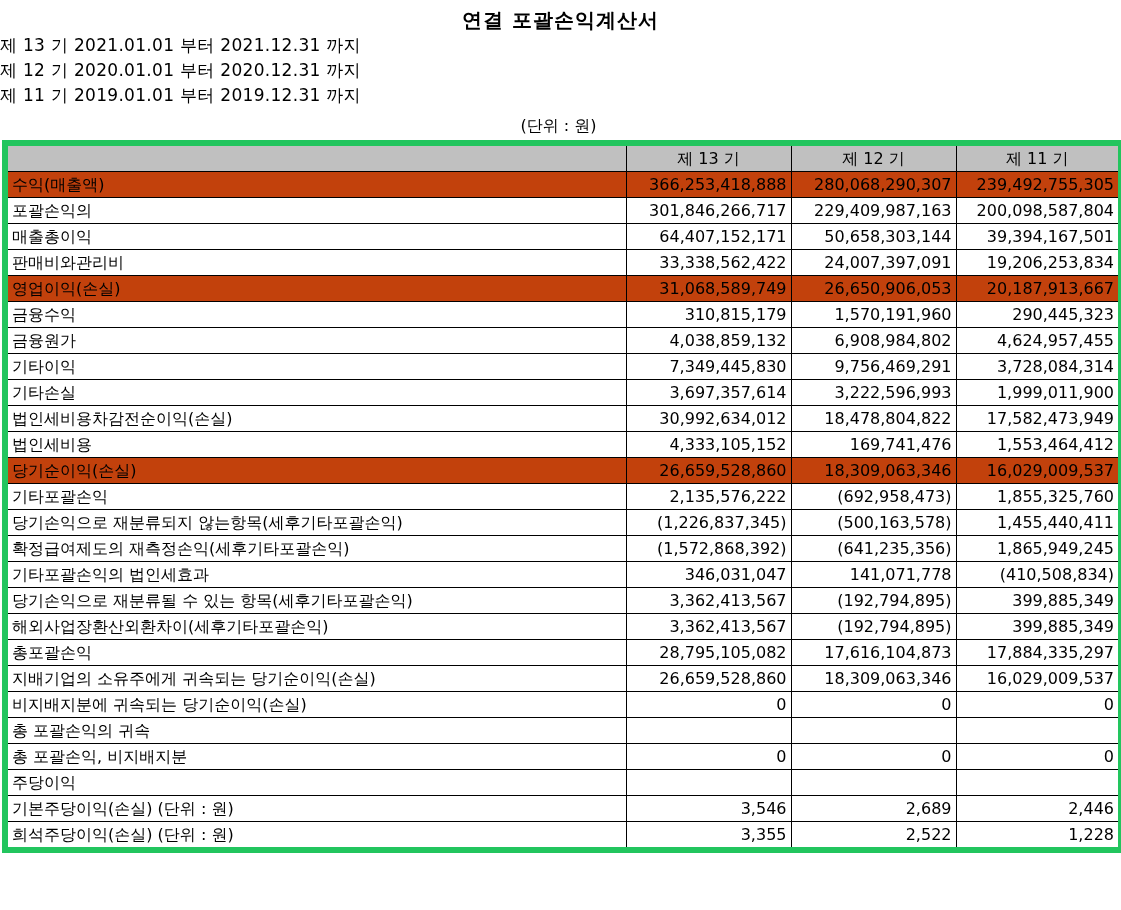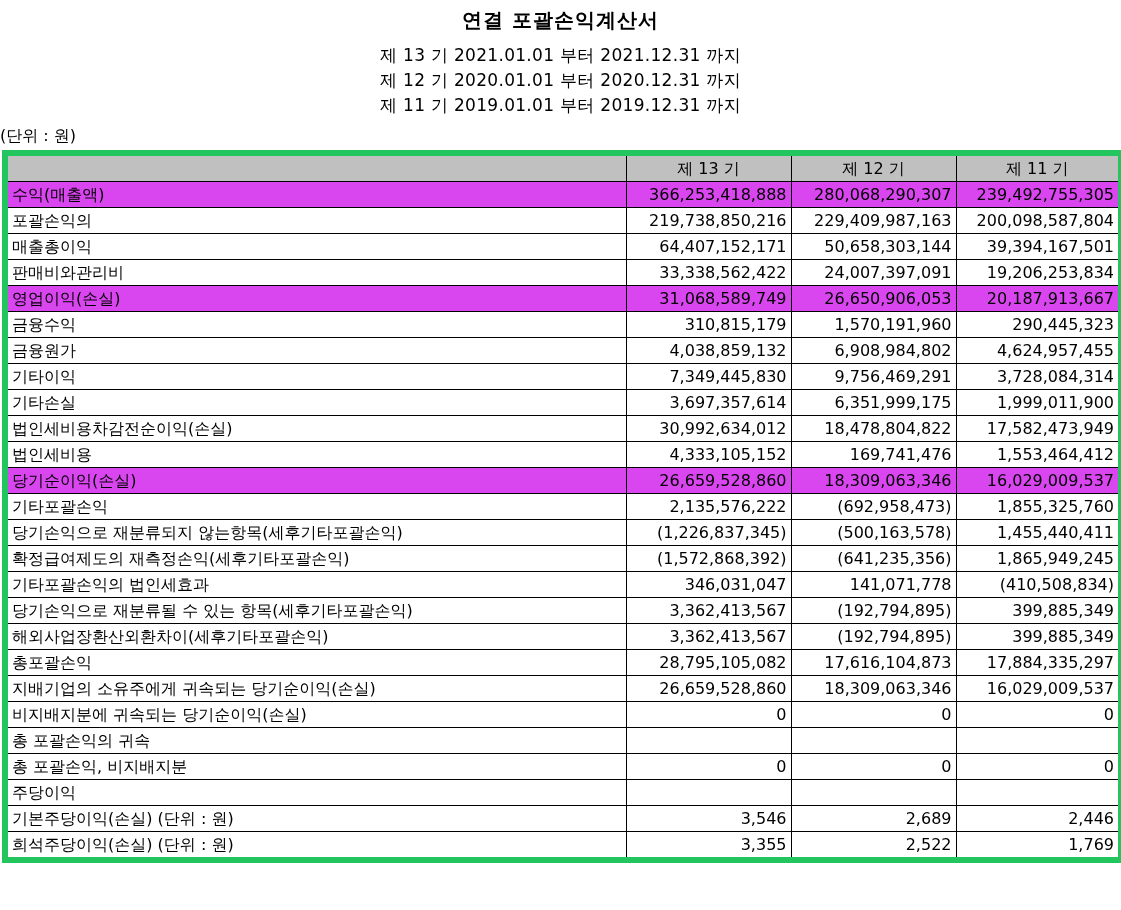--- a/index.html
+++ b/index.html
@@ -23,30 +23,28 @@
   }
   .doc-title {
     text-align: center;
     font-size: 20px;
     font-weight: bold;
     letter-spacing: 1px;
     padding-top: 7px;
     line-height: 26px;
   }
   .subtitles {
-    margin-top: 10px;
-    text-align: center;
   }
   .subtitle-line {
     font-size: 17px;
     line-height: 25px;
     letter-spacing: 0.3px;
   }
   .unit-note {
-    text-align: left;
+    text-align: center;
     font-size: 16px;
     line-height: 20px;
     padding-right: 4px;
     margin-top: 8px;
     margin-bottom: 4px;
   }
   table.fs {
     border-collapse: collapse;
     width: 1117px;
     margin-left: 2px;
@@ -72,21 +70,21 @@
   table.fs thead th.blank-head {
     text-align: left;
   }
   td.label {
     text-align: left;
   }
   td.num {
     text-align: right;
   }
   tr.hl td {
-    background: #d946ef;
+    background: #c2410c;
   }
   .ind1 { padding-left: 26px; }
   .ind2 { padding-left: 46px; }
 </style>
 </head>
 <body>
 
 <div class="page">
 
   <div class="doc-title">연결 포괄손익계산서</div>
@@ -116,21 +114,21 @@
     </thead>
     <tbody id="fs-body">
         <tr class="hl">
           <td class="label">수익(매출액)</td>
           <td class="num">366,253,418,888</td>
           <td class="num">280,068,290,307</td>
           <td class="num">239,492,755,305</td>
         </tr>
         <tr>
           <td class="label">포괄손익의</td>
-          <td class="num">219,738,850,216</td>
+          <td class="num">301,846,266,717</td>
           <td class="num">229,409,987,163</td>
           <td class="num">200,098,587,804</td>
         </tr>
         <tr>
           <td class="label">매출총이익</td>
           <td class="num">64,407,152,171</td>
           <td class="num">50,658,303,144</td>
           <td class="num">39,394,167,501</td>
         </tr>
         <tr>
@@ -159,21 +157,21 @@
         </tr>
         <tr>
           <td class="label">기타이익</td>
           <td class="num">7,349,445,830</td>
           <td class="num">9,756,469,291</td>
           <td class="num">3,728,084,314</td>
         </tr>
         <tr>
           <td class="label">기타손실</td>
           <td class="num">3,697,357,614</td>
-          <td class="num">6,351,999,175</td>
+          <td class="num">3,222,596,993</td>
           <td class="num">1,999,011,900</td>
         </tr>
         <tr>
           <td class="label">법인세비용차감전순이익(손실)</td>
           <td class="num">30,992,634,012</td>
           <td class="num">18,478,804,822</td>
           <td class="num">17,582,473,949</td>
         </tr>
         <tr>
           <td class="label">법인세비용</td>
@@ -262,18 +260,18 @@
         <tr>
           <td class="label ind1">기본주당이익(손실) (단위 : 원)</td>
           <td class="num">3,546</td>
           <td class="num">2,689</td>
           <td class="num">2,446</td>
         </tr>
         <tr>
           <td class="label ind1">희석주당이익(손실) (단위 : 원)</td>
           <td class="num">3,355</td>
           <td class="num">2,522</td>
-          <td class="num">1,769</td>
+          <td class="num">1,228</td>
         </tr>
       </tbody>
   </table>
 
 </div>
 
 </body></html>

